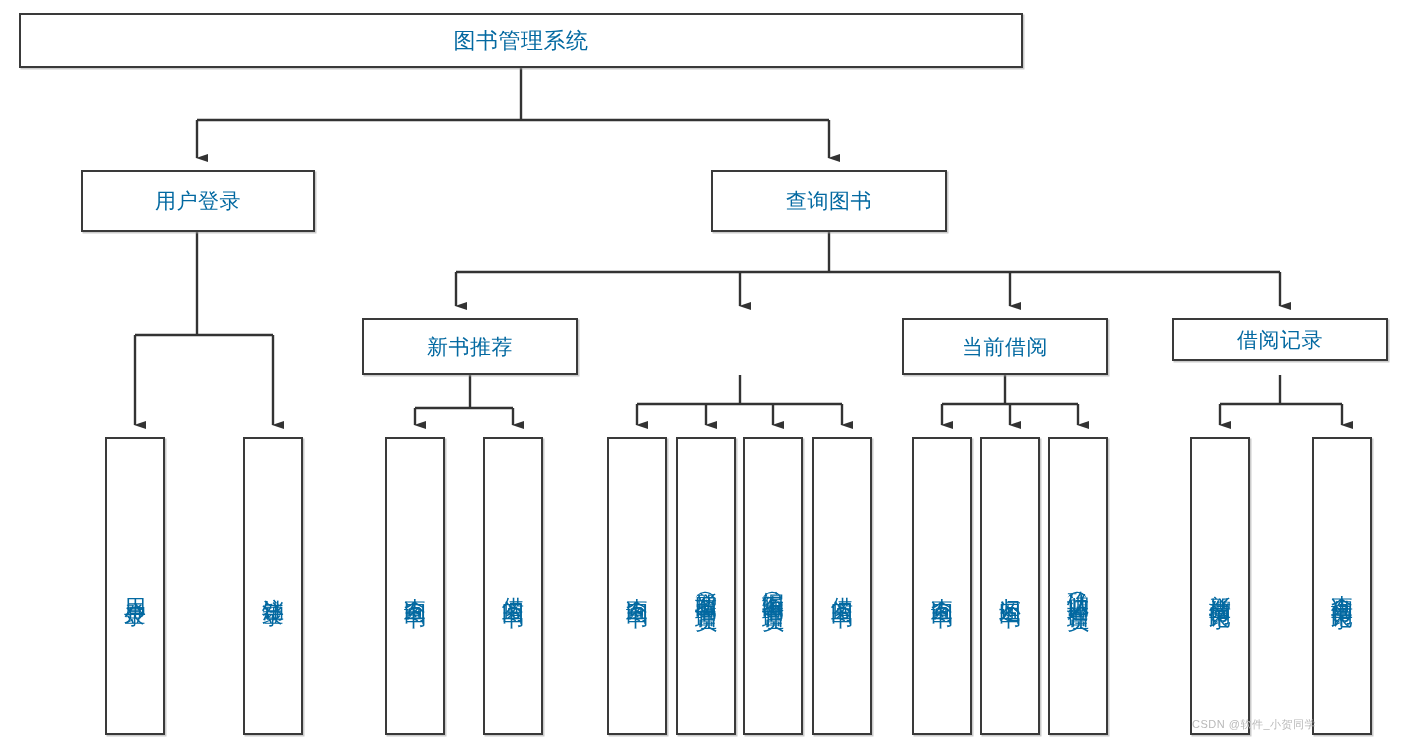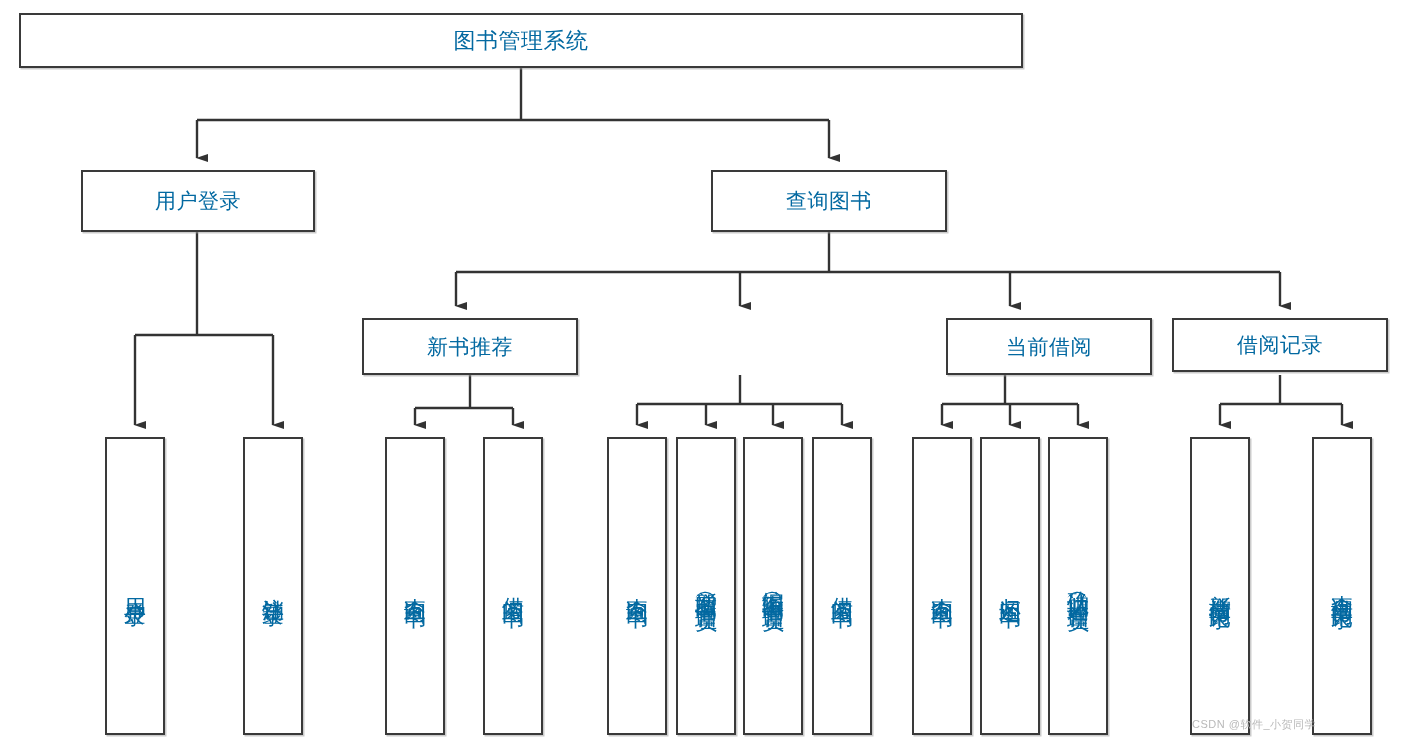--- a/index.html
+++ b/index.html
@@ -135,24 +135,24 @@
   <div class="node h" style="left:81px; top:170px; width:234px; height:62px;">
     <span class="node-label">用户登录</span>
   </div>
   <div class="node h" style="left:711px; top:170px; width:236px; height:62px;">
     <span class="node-label">查询图书</span>
   </div>
 
   <div class="node h" style="left:362px; top:318px; width:216px; height:57px;align-items:center;">
     <span class="node-label">新书推荐</span>
   </div>
-  <div class="node h" style="left:902px; top:318px; width:206px; height:57px;margin-left:44px;">
+  <div class="node h" style="left:902px; top:318px; width:206px; height:57px;">
     <span class="node-label">当前借阅</span>
   </div>
-  <div class="node h" style="left:1172px; top:318px; width:216px; height:54px;">
+  <div class="node h" style="left:1172px; top:318px; width:216px; height:43px;">
     <span class="node-label">借阅记录</span>
   </div>
 
   <div class="node v" style="left:105px; top:437px; width:60px; height:298px;">
     <span class="node-label">用户登录</span>
   </div>
   <div class="node v" style="left:243px; top:437px; width:60px; height:298px;">
     <span class="node-label">注销登录</span>
   </div>
 

